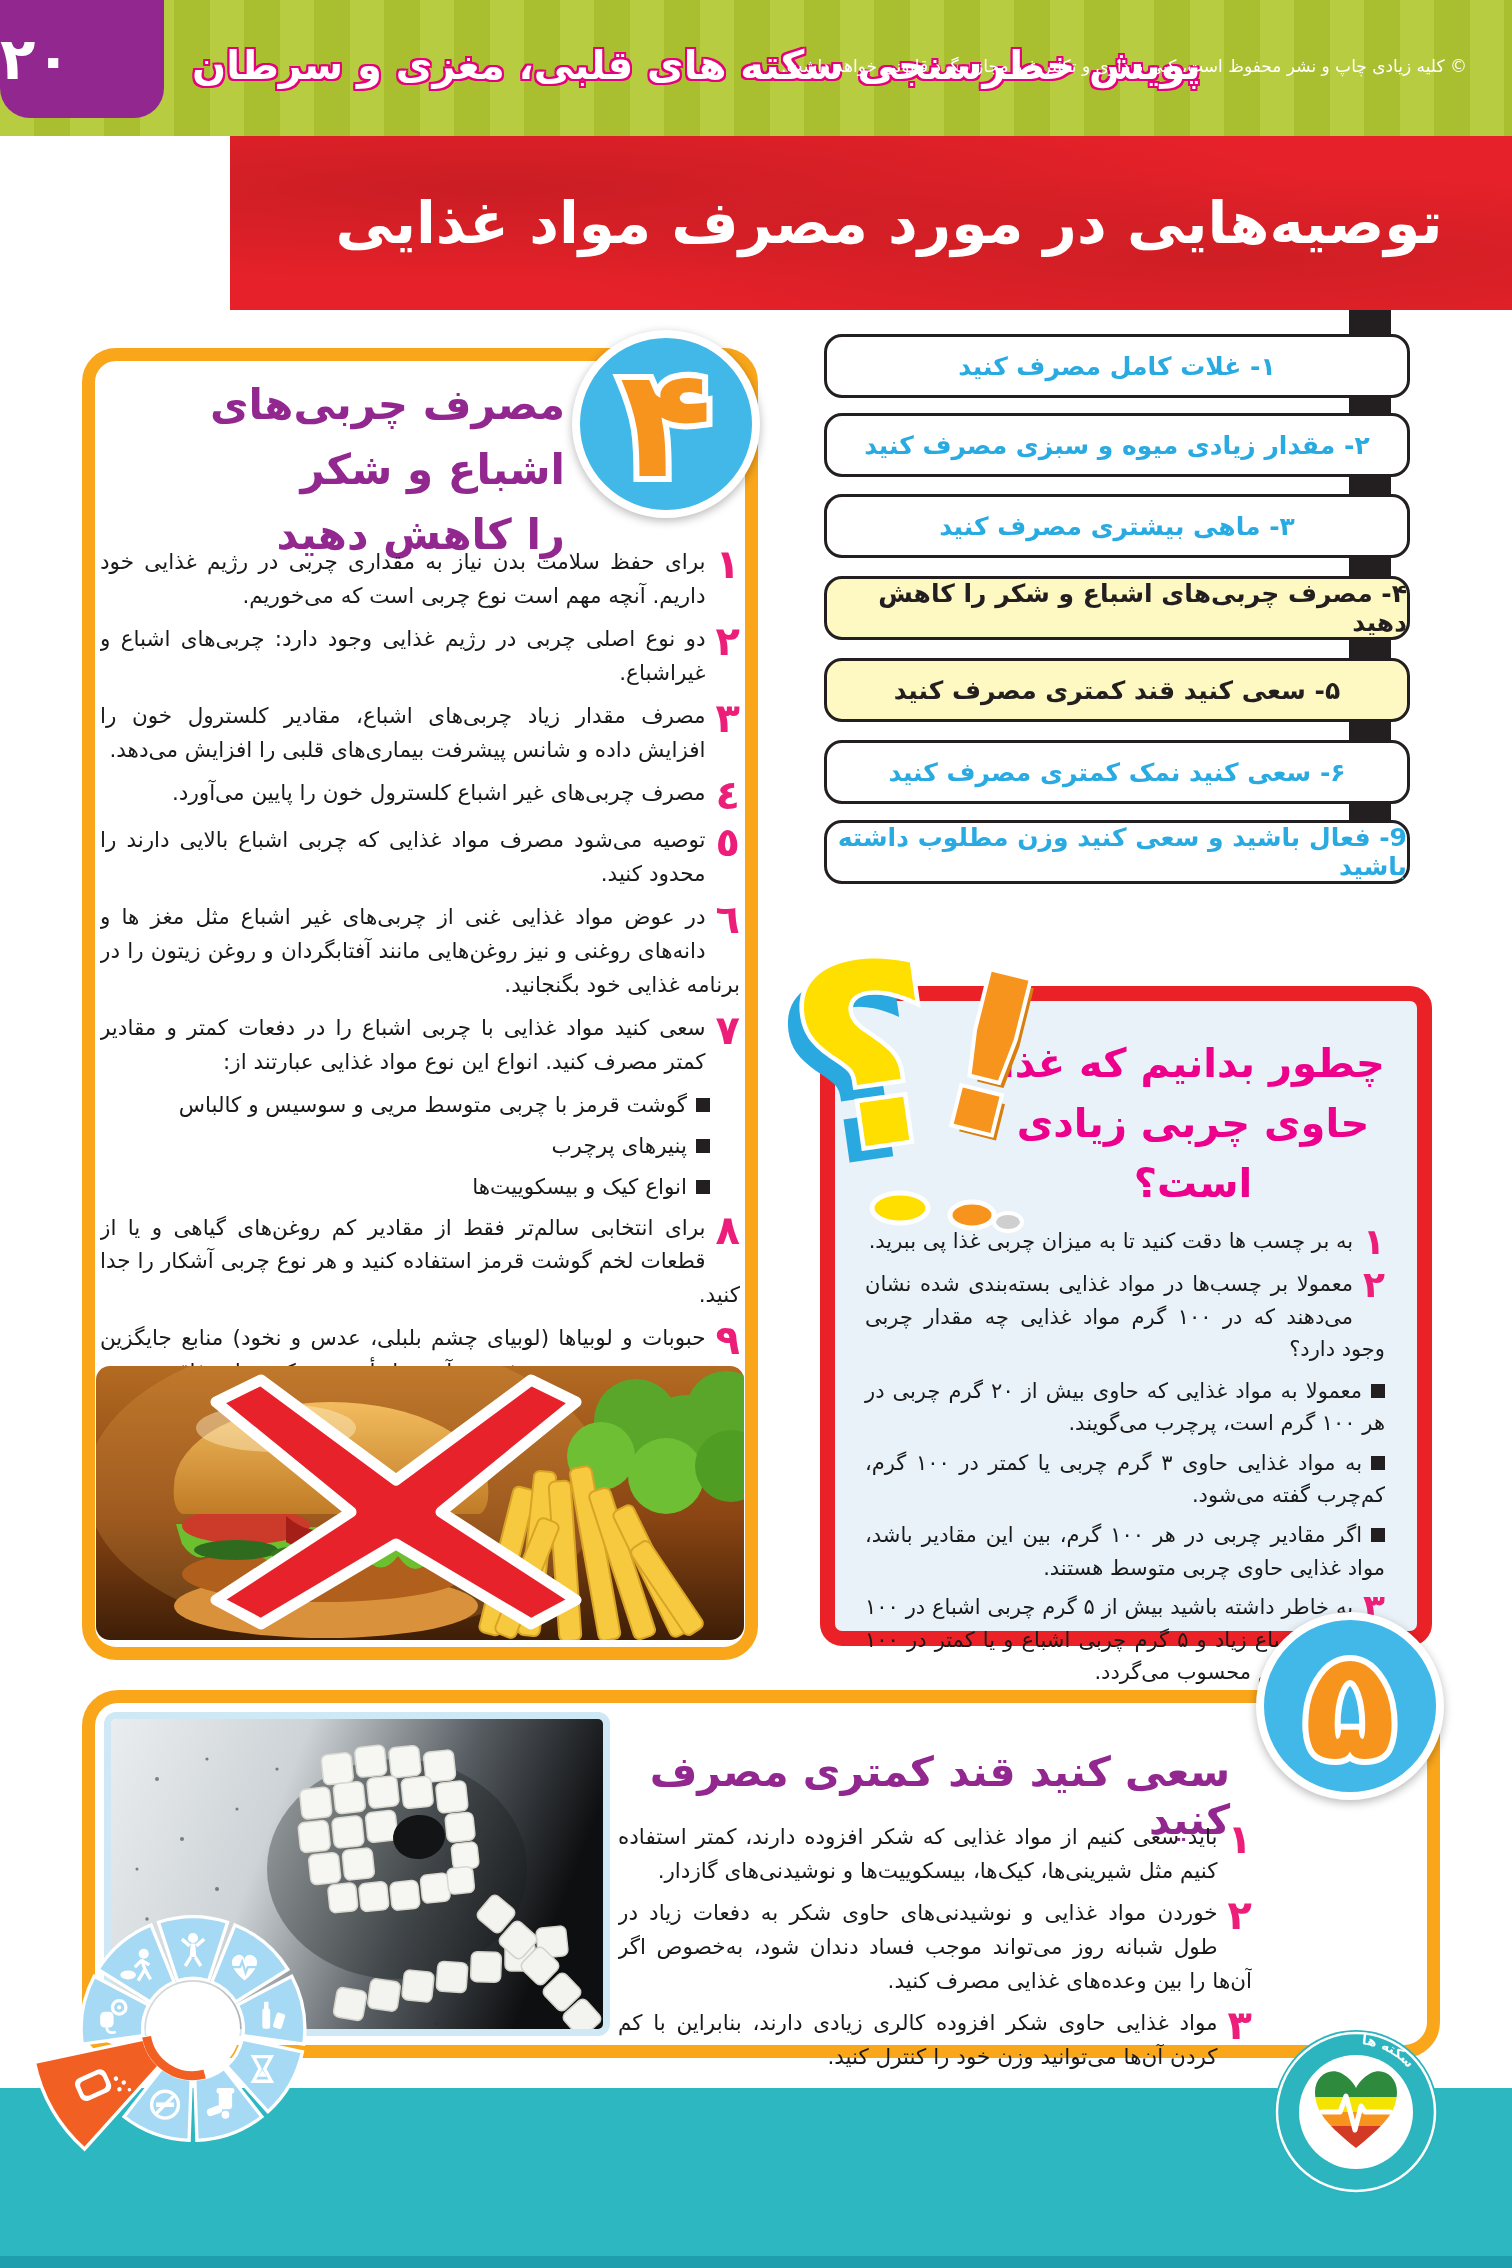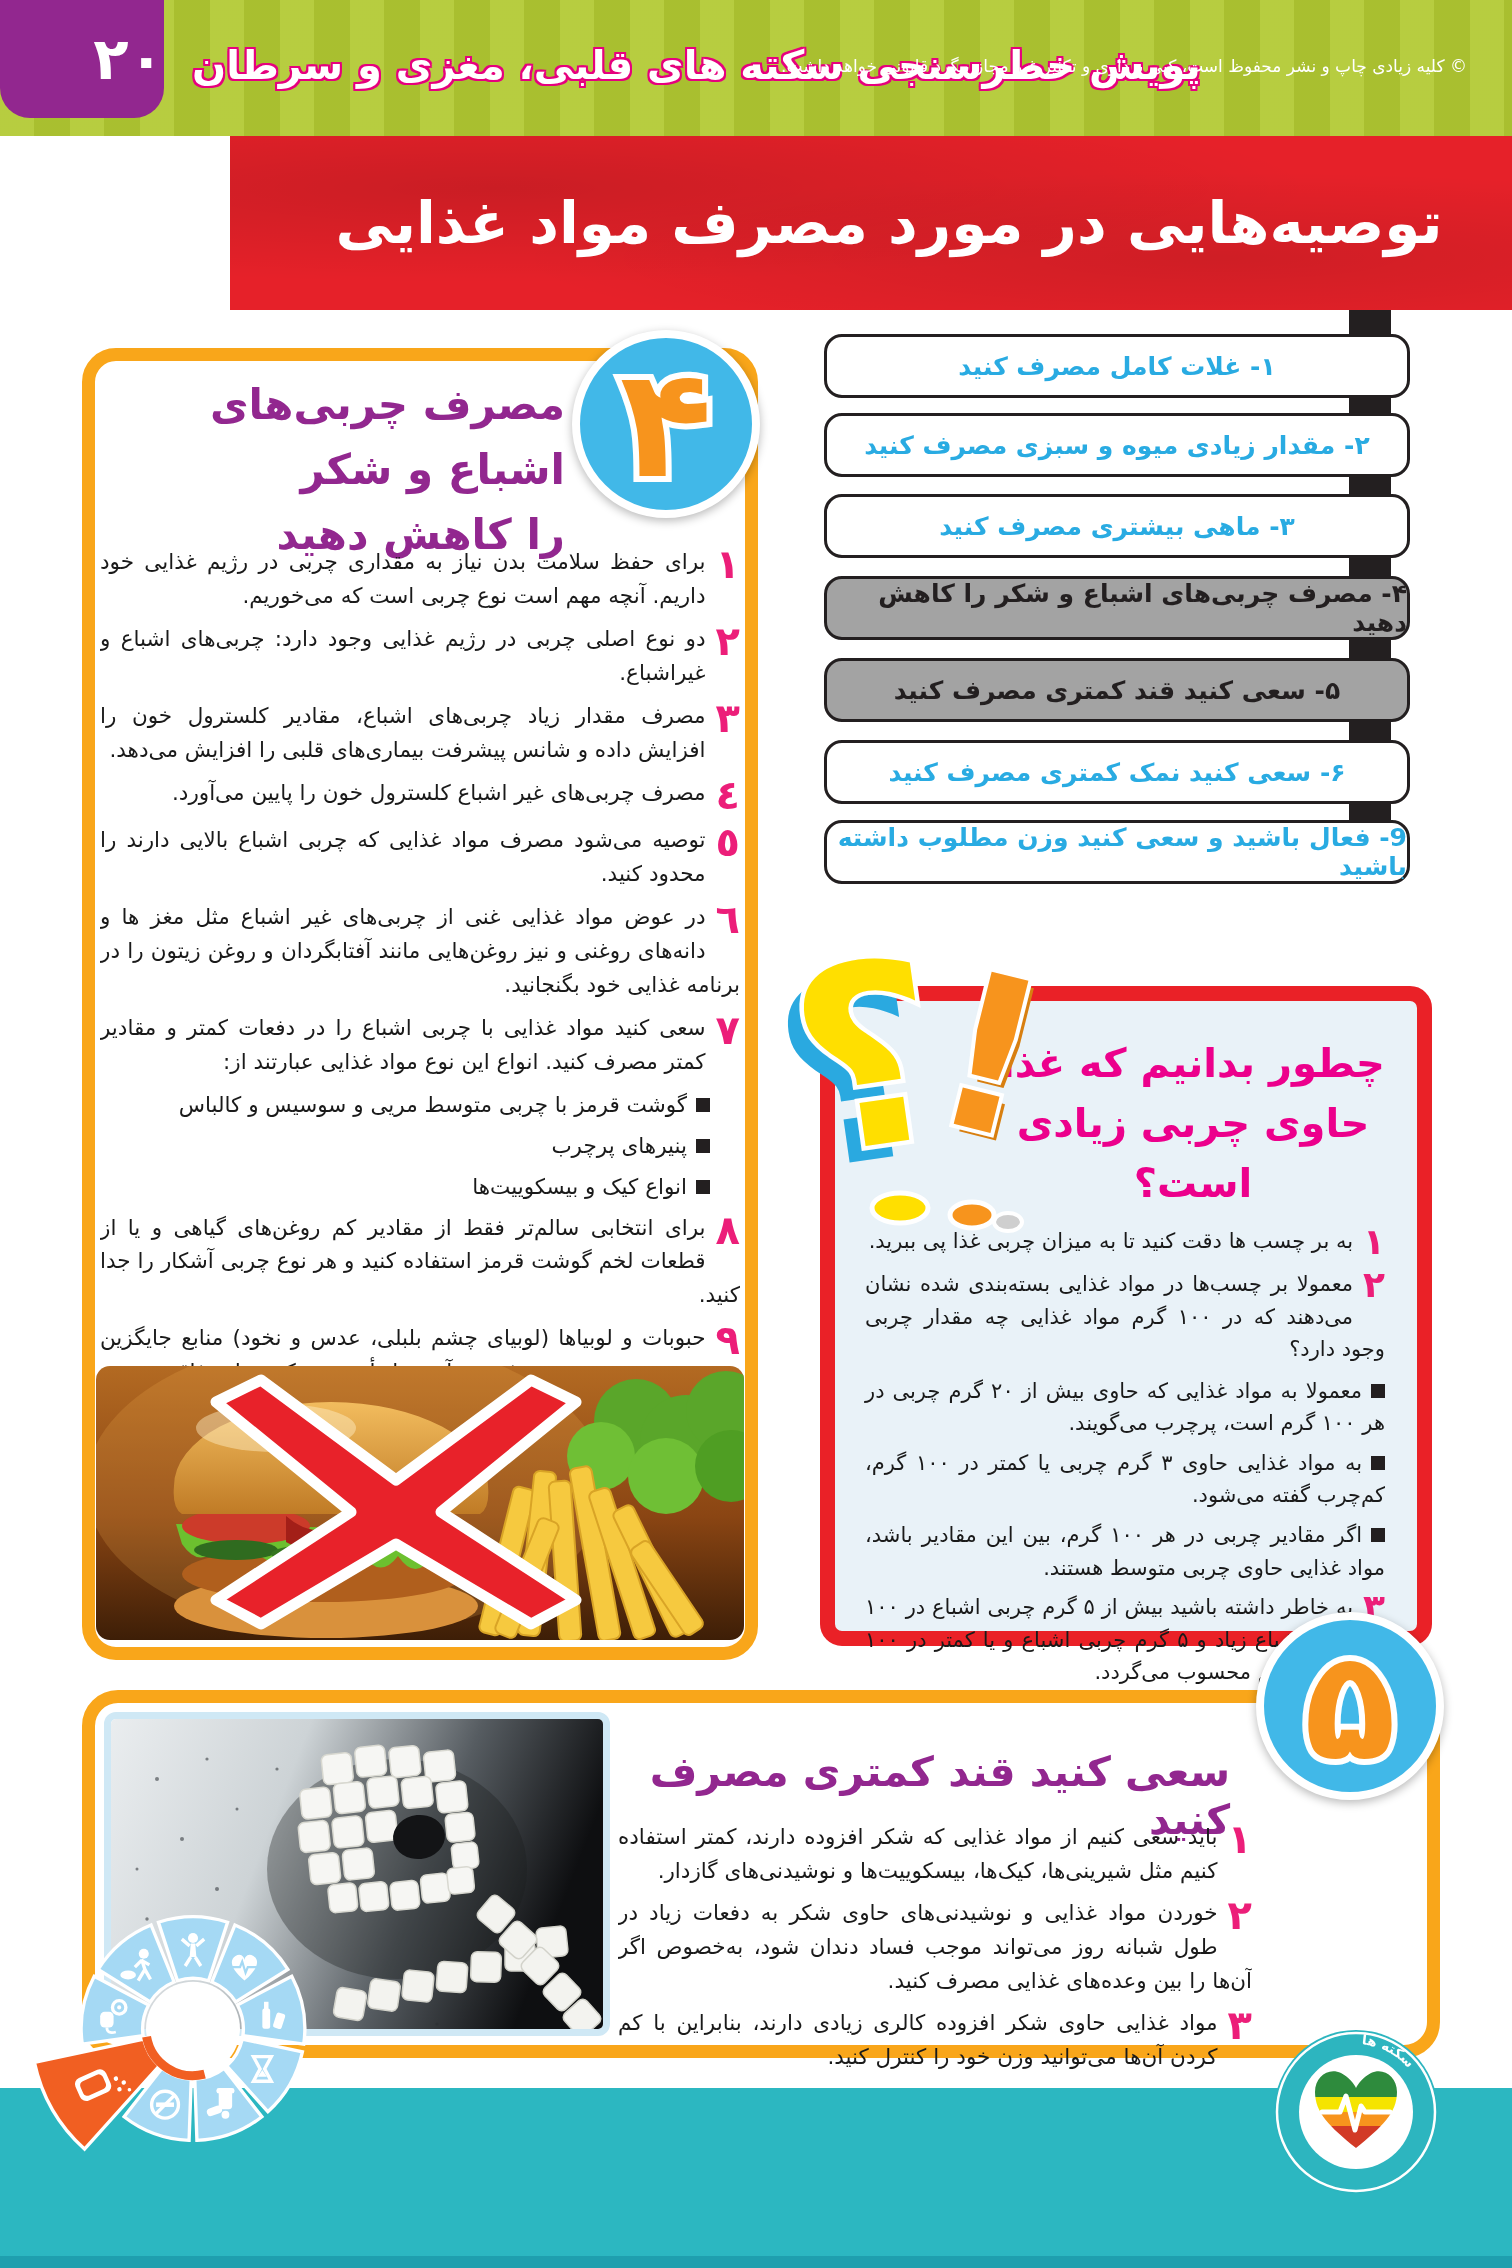--- a/index.html
+++ b/index.html
@@ -5,36 +5,36 @@
   *{margin:0;padding:0;box-sizing:border-box}
   html,body{width:1512px;background:#fff}
   body{height:2268px;position:relative;overflow:hidden;direction:rtl;
        font-family:"DejaVu Sans","Liberation Sans",sans-serif;color:#1a1a1a}
   .abs{position:absolute}
 
   
   .header-bar{left:0;top:0;width:1512px;height:136px;background:#b2c932;
     background-image:repeating-linear-gradient(90deg,rgba(255,255,255,.07) 0 34px,rgba(0,0,0,.05) 34px 70px)}
   .pagenum-box{left:0;top:0;width:164px;height:118px;background:#92278f;border-radius:0 0 30px 30px;
-    display:flex;align-items:center;justify-content:flex-start;color:#fff;font-size:58px;font-weight:bold;z-index:3}
+    display:flex;align-items:center;justify-content:flex-end;color:#fff;font-size:58px;font-weight:bold;z-index:3}
   .campaign{left:192px;top:42px;font-size:40px;font-weight:bold;color:#fff;white-space:nowrap;
     text-shadow:-2px 0 #e6007e,2px 0 #e6007e,0 -2px #e6007e,0 2px #e6007e,-2px -2px #e6007e,2px 2px #e6007e,2px -2px #e6007e,-2px 2px #e6007e}
   .copyright{top:56px;right:45px;font-size:17px;color:#fff}
 
   
   .banner{left:230px;top:136px;width:1318px;height:174px;background:#e62129;
     background-image:radial-gradient(ellipse at 20% 30%,rgba(0,0,0,.12),transparent 55%),radial-gradient(ellipse at 75% 70%,rgba(0,0,0,.10),transparent 50%);
     display:flex;align-items:center;justify-content:center;z-index:1}
   .banner-title{color:#fff;font-size:58px;font-weight:bold;letter-spacing:-1px}
 
   
   .connector{left:1349px;top:300px;width:42px;height:552px;background:#231f20;z-index:0}
   .rec{left:824px;width:586px;height:64px;background:#fff;border:3px solid #231f20;border-radius:18px;
     display:flex;align-items:center;justify-content:center;font-size:25px;font-weight:bold;color:#29abe2;z-index:2}
-  .rec.hl{background:#a3a3a3;color:#231f20}
+  .rec.hl{background:#fef9c3;color:#231f20}
 
   
   .badge{background:#41b8e8;border:8px solid #fff;border-radius:50%;
     box-shadow:0 3px 10px rgba(0,0,0,.28);display:flex;align-items:center;justify-content:center;z-index:6}
   .badge svg{width:100%;height:100%}
 
   
   .box4{left:82px;top:348px;width:676px;height:1312px;background:#fff;border:13px solid #f9a61a;border-radius:34px;z-index:2}
   .h4head{left:95px;top:372px;width:470px;color:#92278f;font-weight:bold;font-size:42px;line-height:1.55;text-align:right;z-index:3}
   .box4-content{left:100px;top:545px;width:640px;font-size:21.5px;line-height:1.58;text-align:justify;z-index:3}

